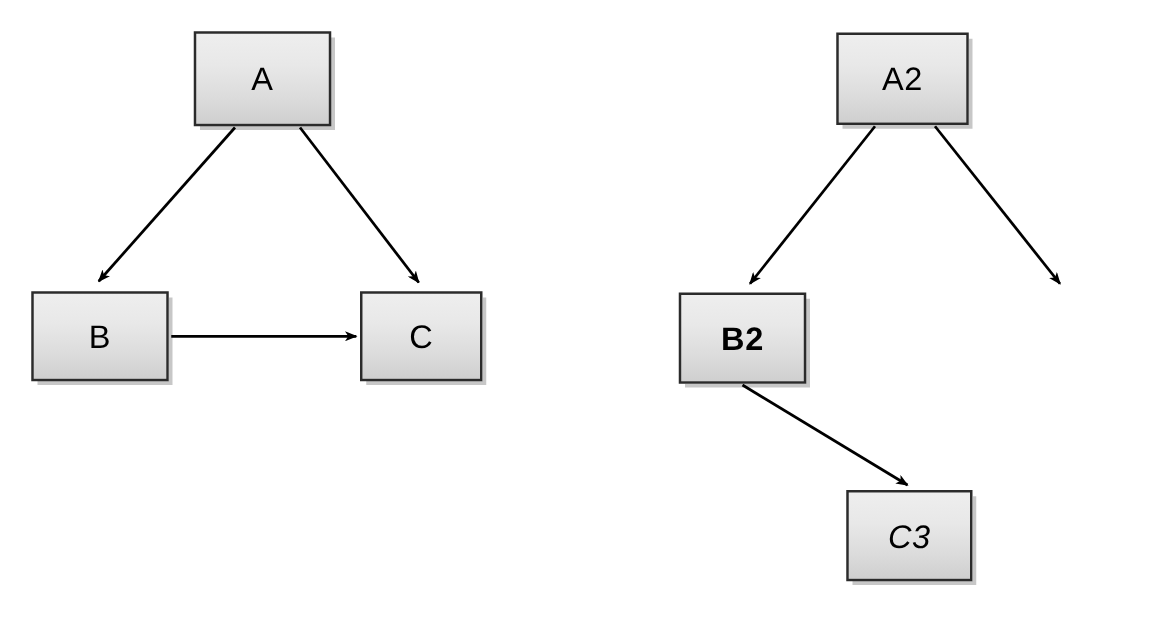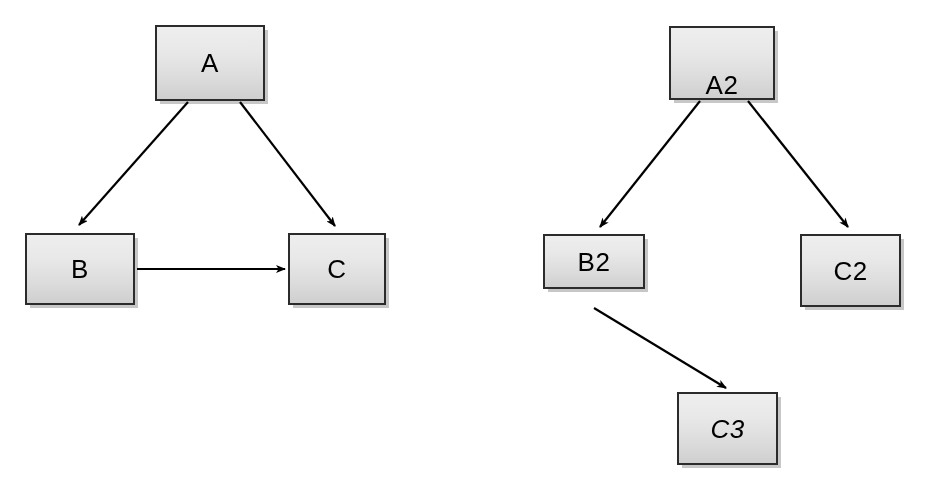--- a/index.html
+++ b/index.html
@@ -74,29 +74,26 @@
   </div>
 
   <div class="node" style="left:25px; top:233px; width:110px; height:72px;">
     <span class="node-label">B</span>
   </div>
 
   <div class="node" style="left:288px; top:233px; width:98px; height:72px;">
     <span class="node-label">C</span>
   </div>
 
-  <div class="node" style="left:669px; top:26px; width:106px; height:74px;align-items:flex-end;">
+  <div class="node" style="left:669px; top:26px; width:106px; height:74px;">
     <span class="node-label">A2</span>
   </div>
 
-  <div class="node" style="left:543px; top:234px; width:102px; height:55px;">
+  <div class="node" style="left:543px; top:234px; width:102px; height:73px;font-weight:bold;">
     <span class="node-label">B2</span>
   </div>
 
-  <div class="node" style="left:800px; top:234px; width:101px; height:73px;">
-    <span class="node-label">C2</span>
-  </div>
 
   <div class="node" style="left:677px; top:392px; width:101px; height:73px;font-style:italic;">
     <span class="node-label">C3</span>
   </div>
 
 </div>
 
 </body></html>

